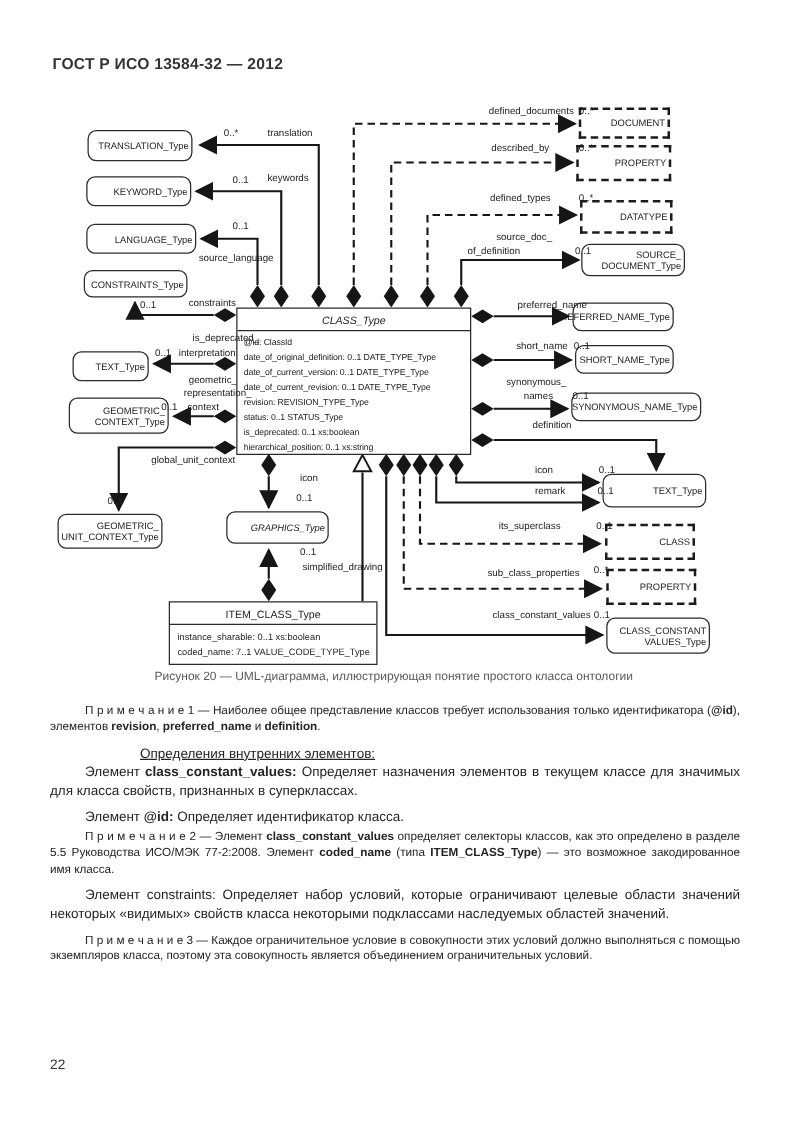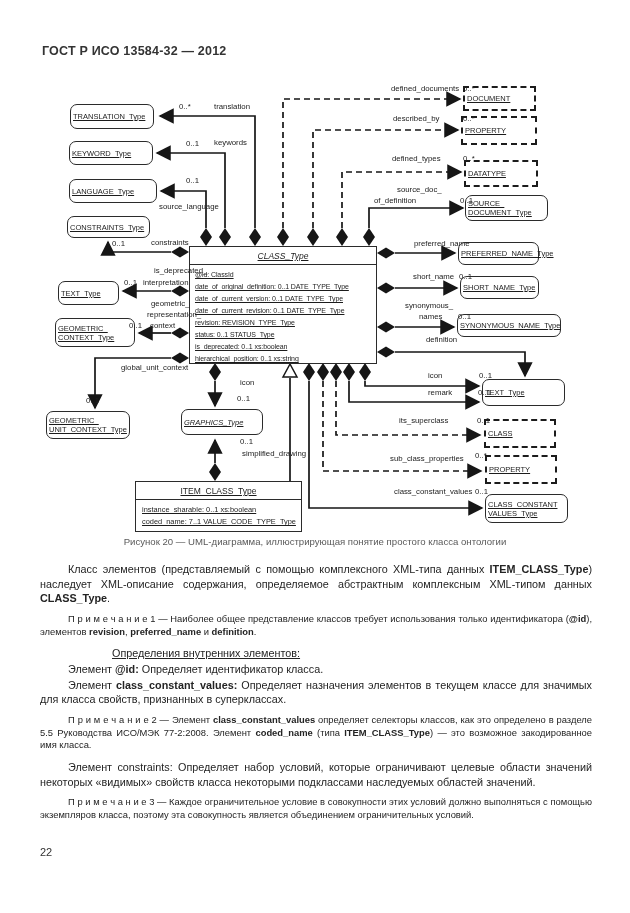--- a/index.html
+++ b/index.html
@@ -3,22 +3,22 @@
 <meta charset="utf-8">
 <style>
   html,body{margin:0;padding:0;background:#ffffff;}
   #page{position:relative;width:630px;height:913px;background:#ffffff;overflow:hidden;
         font-family:"Liberation Sans","DejaVu Sans",sans-serif;color:#222;}
   .hdr{position:absolute;left:42px;top:44px;font-size:12.5px;font-weight:bold;color:#333;letter-spacing:.2px;}
   
   #diagram{position:absolute;left:0;top:0;width:630px;height:556px;}
   #connectors{position:absolute;left:0;top:0;}
   .box{position:absolute;box-sizing:border-box;background:#fff;border:1.3px solid #2b2b2b;border-radius:7px;
-       display:flex;flex-direction:column;align-items:flex-start;justify-content:center;text-align:center;
-       font-size:7.5px;line-height:1.2;color:#1c1c1c;padding:1px 2px;z-index:2;text-decoration:underline;}
+       display:flex;flex-direction:column;align-items:flex-end;justify-content:center;text-align:center;
+       font-size:7.5px;line-height:1.2;color:#1c1c1c;padding:1px 2px;z-index:2;}
   .box.dashed{border:2px dashed #1c1c1c;border-radius:0;}
   .box.rect{border-radius:0;padding:0;display:block;border-width:1.5px;}
   .ktitle{font-style:italic;text-align:center;border-bottom:1.3px solid #2b2b2b;padding:4px 0 3px;font-size:8.5px;}
   .ktitle.plain{font-style:normal;}
   .attrs{padding:4px 5px 0;text-align:left;font-size:7px;line-height:12px;white-space:nowrap;letter-spacing:-0.1px;}
   .attrs2{padding:4px 6px 0;text-align:left;font-size:7.4px;line-height:12px;white-space:nowrap;}
   .italic{font-style:italic;}
   .lbl{position:absolute;font-size:7.8px;color:#222;white-space:nowrap;z-index:3;line-height:1;padding-left:16px;}
   
   .caption{position:absolute;left:0;top:536px;width:630px;text-align:center;font-size:9.6px;color:#5a5a5a;}
@@ -237,24 +237,23 @@
     <div class="lbl" style="left:461px;top:417px">0..1</div>
     <div class="lbl" style="left:374px;top:455px">sub_class_properties</div>
     <div class="lbl" style="left:459px;top:452px">0..*</div>
     <div class="lbl" style="left:378px;top:488px">class_constant_values</div>
     <div class="lbl" style="left:459px;top:488px">0..1</div>
   </div>
 
   <div class="caption">Рисунок 20 — UML-диаграмма, иллюстрирующая понятие простого класса онтологии</div>
 
   <div id="textblock">
-    <p class="main"><span>Класс элементов (представляемый с помощью комплексного XML-типа данных </span><span style="font-weight: bold;">ITEM_CLASS_Type</span><span>) наследует XML-описание содержания, определяемое абстрактным комплексным XML-типом данных </span><span style="font-weight: bold;">CLASS_Type</span><span>.</span></p>
     <p class="note"><span>П р и м е ч а н и е  1 —  Наиболее общее представление классов требует использования только идентификатора (</span><span style="font-weight: bold;">@id</span><span>), элементов </span><span style="font-weight: bold;">revision</span><span>, </span><span style="font-weight: bold;">preferred_name</span><span> и </span><span style="font-weight: bold;">definition</span><span>.</span></p>
     <p class="main tight"><span class="underline">Определения внутренних элементов:</span></p>
+    <p class="main"><span>Элемент </span><span style="font-weight: bold;">class_constant_values:</span><span> Определяет назначения элементов в текущем классе для значимых для класса свойств, признанных в суперклассах.</span></p>
     <p class="main tight"><span>Элемент </span><span style="font-weight: bold;">@id:</span><span> Определяет идентификатор класса.</span></p>
-    <p class="main"><span>Элемент </span><span style="font-weight: bold;">class_constant_values:</span><span> Определяет назначения элементов в текущем классе для значимых для класса свойств, признанных в суперклассах.</span></p>
     <p class="note"><span>П р и м е ч а н и е  2 — Элемент </span><span style="font-weight: bold;">class_constant_values</span><span> определяет селекторы классов, как это определено в разделе 5.5 Руководства ИСО/МЭК 77-2:2008. Элемент </span><span style="font-weight: bold;">coded_name</span><span> (типа </span><span style="font-weight: bold;">ITEM_CLASS_Type</span><span>) — это возможное закодированное имя класса.</span></p>
     <p class="main"><span>Элемент </span><span style="font-weight: normal;">constraints:</span><span> Определяет набор условий, которые ограничивают целевые области значений некоторых «видимых» свойств класса некоторыми подклассами наследуемых областей значений.</span></p>
     <p class="note"><span>П р и м е ч а н и е  3 — Каждое ограничительное условие в совокупности этих условий должно выполняться с помощью экземпляров класса, поэтому эта совокупность является объединением ограничительных условий.</span></p>
   </div>
 
   <div class="pgnum">22</div>
 </div>
 
 </body></html>

